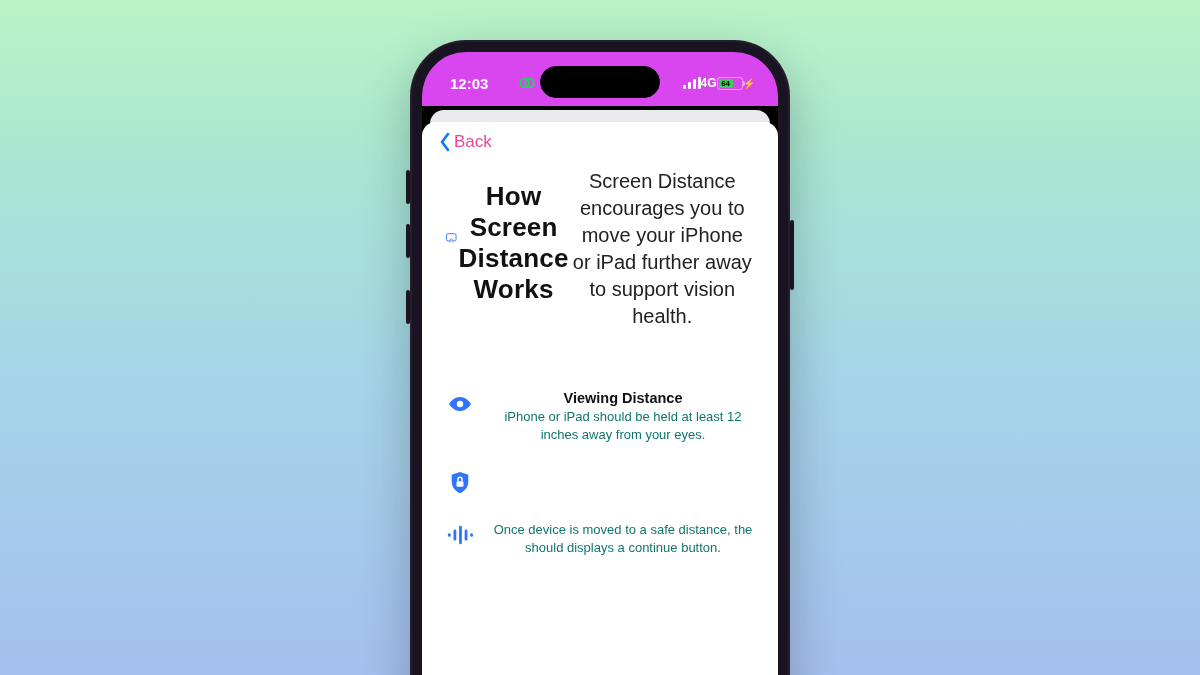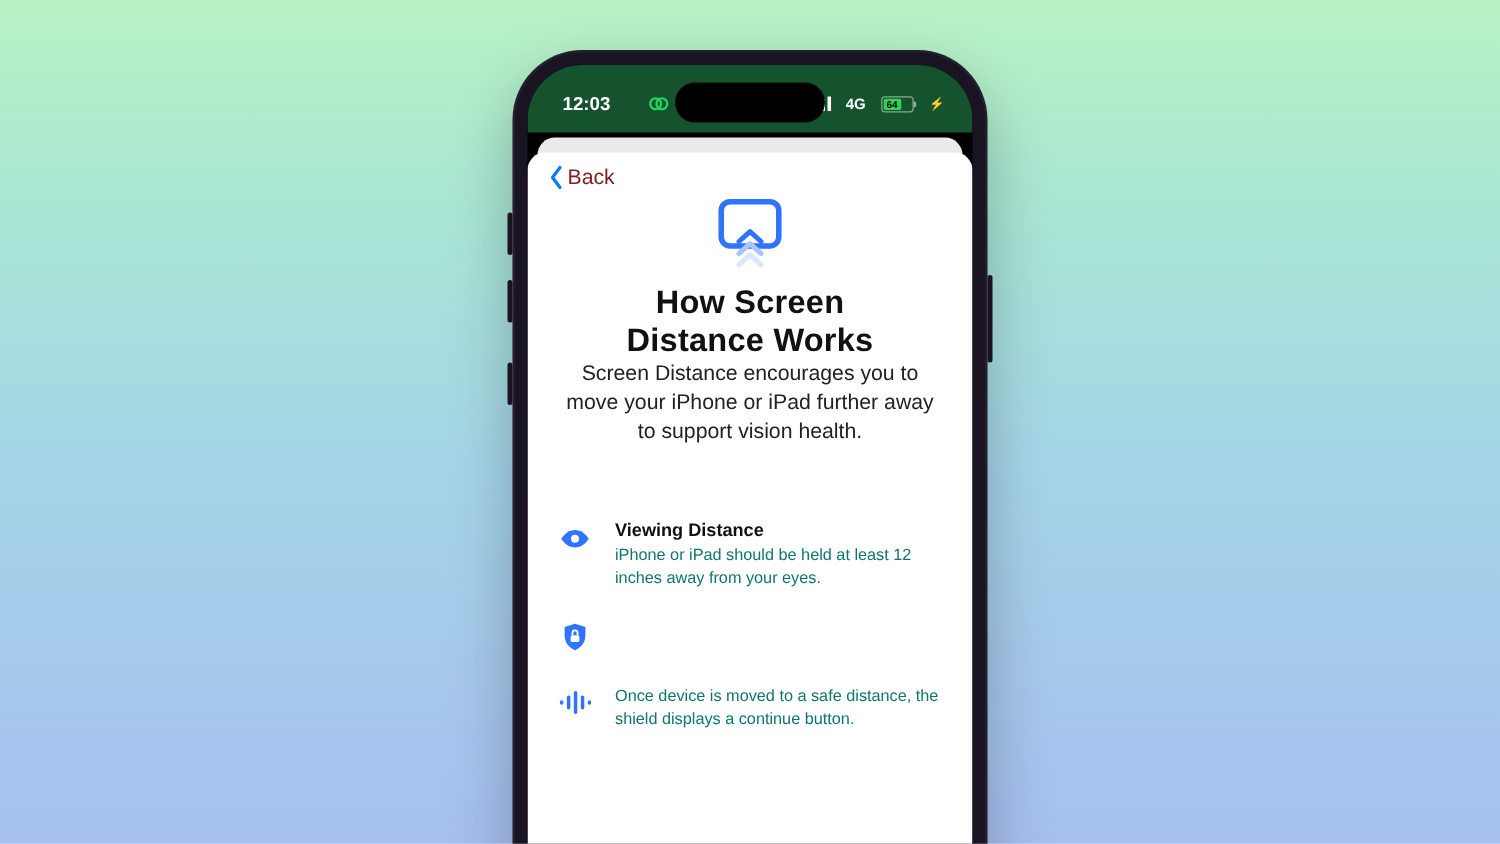--- a/index.html
+++ b/index.html
@@ -64,31 +64,31 @@
     width:34px; height:34px;
     border-radius:20px;
     display:flex; align-items:center; justify-content:center;
     z-index:11;
   }
   .island-ring svg { width:20px; height:20px; }
 
   
   .statusbar {
     height: 54px;
-    background: #14532d;
+    background: #d946ef;
     color: #fff;
     display: flex;
     align-items: center;
     justify-content: space-between;
     padding: 8px 22px 0 28px;
     font-size: 15px;
     font-weight: 600;
   }
   .status-left { width: 70px; }
-  .status-right { display:flex; align-items:center; gap:12px; font-size:12px; font-weight:600; }
+  .status-right { display:flex; align-items:center; gap:0; font-size:12px; font-weight:600; }
   .signal svg, .battery-wrap svg { display:block; }
   .battery-wrap {
     position:relative; width:26px; height:13px;
     border:1px solid rgba(255,255,255,0.5); border-radius:3px;
     display:flex; align-items:flex-end; padding:1px;
   }
   .battery-wrap::after { content:""; position:absolute; right:-3px; top:3px; width:2px; height:5px; background:rgba(255,255,255,0.5); border-radius:0 2px 2px 0;}
   .battery-fill { height:100%; width:64%; background:#34d158; border-radius:1.5px; display:flex; align-items:center; justify-content:center; font-size:8px; color:#000; font-weight:700;}
   .charge { font-size:10px; margin-left:1px;}
 
@@ -105,46 +105,47 @@
     position: absolute;
     top: 70px; left: 0; right: 0; bottom: 0;
     background: #fff;
     border-radius: 14px 14px 0 0;
     padding: 10px 22px 0 22px;
     overflow: hidden;
   }
 
   .nav-back {
     display:flex; align-items:center; gap:2px;
-    color:#7f1d1d; font-size:17px; font-weight:400;
+    color:#ec4899; font-size:17px; font-weight:400;
     margin-left:-6px;
     cursor:pointer;
   }
   .nav-back svg { width:14px; height:20px; }
 
   .hero {
-    display:flex; flex-direction:column; align-items:center;
+    display:flex; align-items:center;
     margin-top:4px;
   }
   .hero-icon { width:72px; height:62px; margin-bottom:8px; }
   .page-title {
     font-size:26px; font-weight:700; color:#111; text-align:center; line-height:1.2;
     letter-spacing:0.2px;
     white-space:pre-line;
   }
   .page-desc {
-    font-size:17px; color:#222; text-align:center; line-height:1.35;
+    margin-top:12px;
+    font-size:20px; color:#222; text-align:center; line-height:1.35;
     padding: 0 4px;
   }
 
   .features { margin-top:60px; display:flex; flex-direction:column; gap:26px; padding:0 2px 40px;}
   .feature { display:flex; gap:18px; align-items:flex-start; }
   .feature .ficon { width:28px; flex:0 0 28px; display:flex; align-items:flex-start; justify-content:center; padding-top:2px;}
   .feature .ficon svg { width:26px; height:24px; }
-  .feature .ftxt { flex:1; }
+  .feature .ftxt { flex:1;text-align:center; }
   .feature .ftitle { font-size:14.5px; font-weight:600; color:#111; margin-bottom:2px; }
   .feature .fdesc  { font-size:13px; color:#0f766e; line-height:1.35; }
 
 </style>
 </head>
 <body>
 
 <div class="phone">
   <div class="screen">
 
@@ -229,21 +230,21 @@
           <div class="ficon">
             <svg viewBox="0 0 28 20">
               <rect x="1" y="8" width="3" height="4" rx="1.5" fill="#2f73ff"></rect>
               <rect x="7" y="4" width="3" height="12" rx="1.5" fill="#2f73ff"></rect>
               <rect x="13" y="0" width="3" height="20" rx="1.5" fill="#2f73ff"></rect>
               <rect x="19" y="4" width="3" height="12" rx="1.5" fill="#2f73ff"></rect>
               <rect x="25" y="8" width="3" height="4" rx="1.5" fill="#2f73ff"></rect>
             </svg>
           </div>
           <div class="ftxt">
-            <div class="fdesc">Once device is moved to a safe distance, the shield displays a continue button.</div>
+            <div class="fdesc">Once device is moved to a safe distance, the should displays a continue button.</div>
           </div>
         </div>
 
       </div>
 
     </div>
   </div>
 </div>
 
 </body></html>

